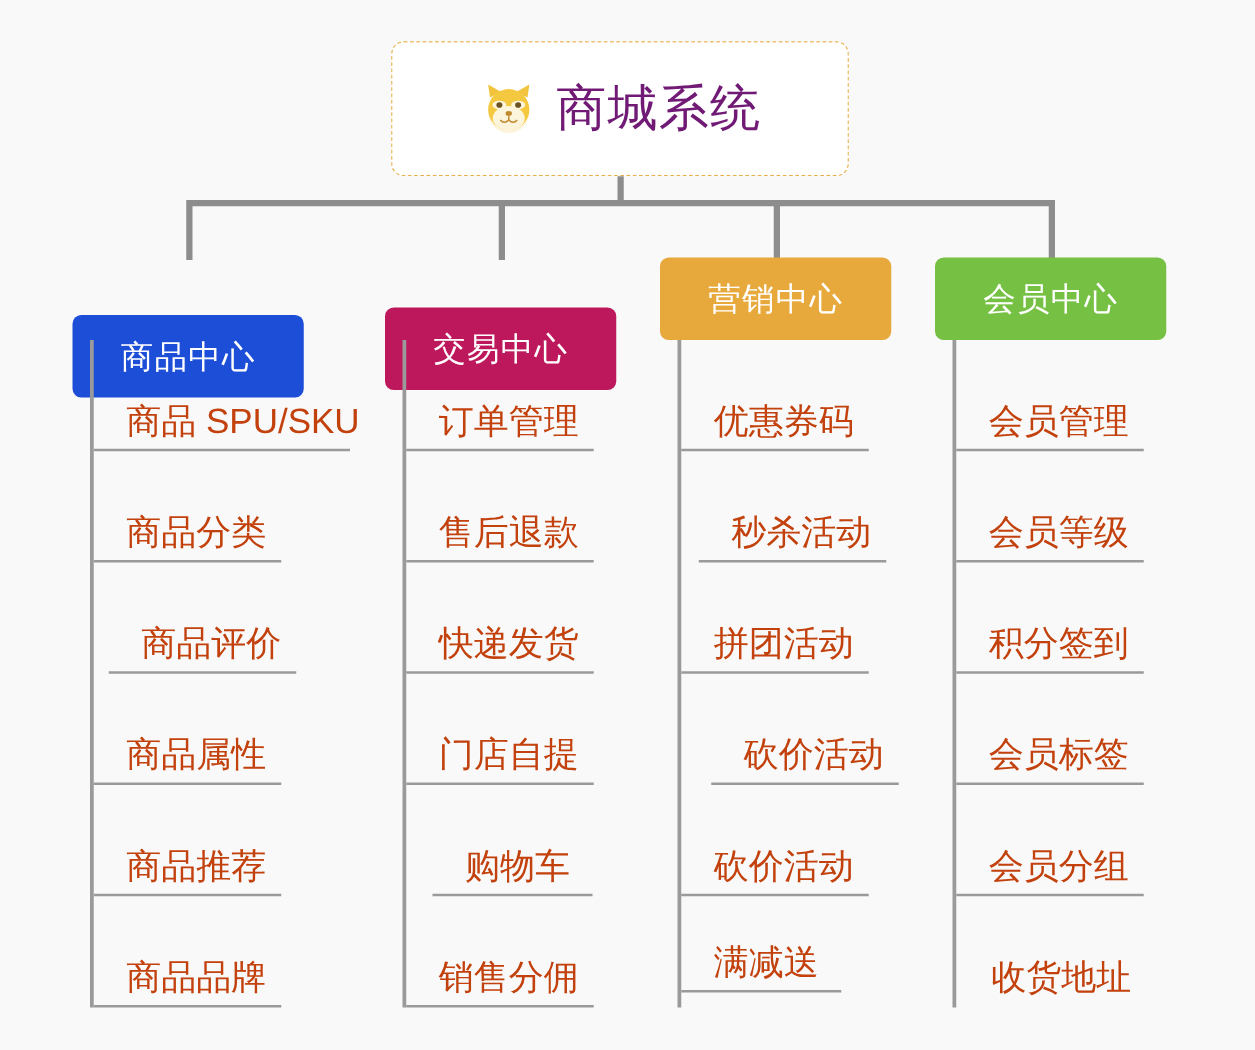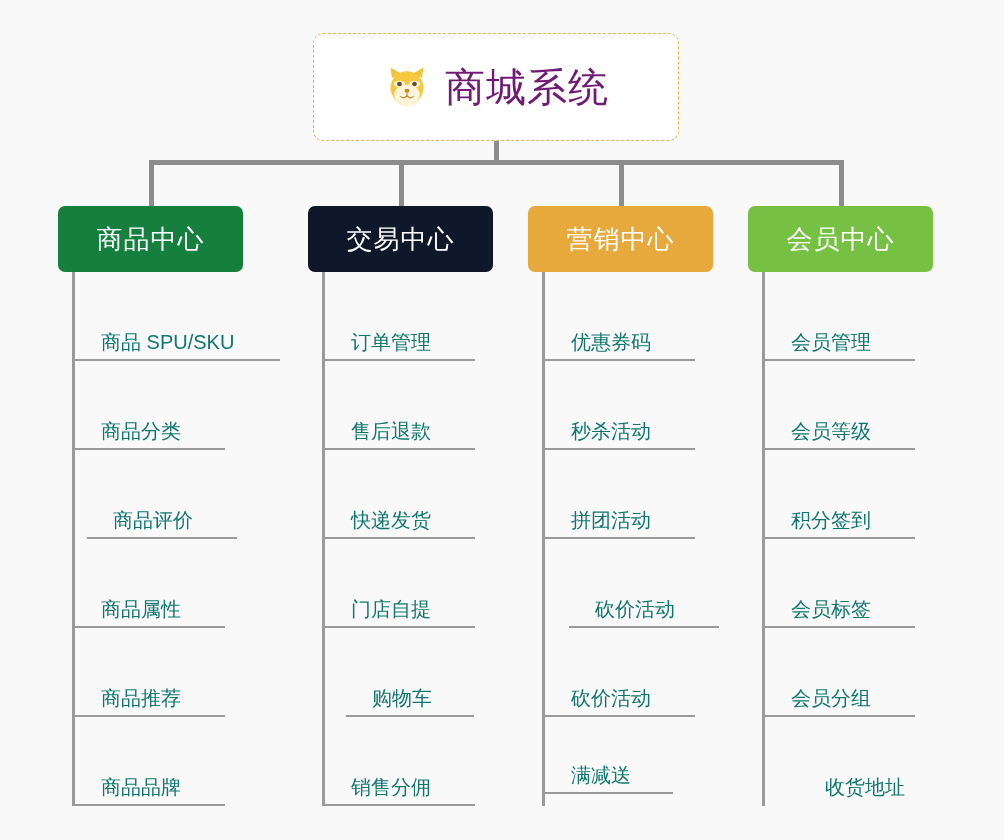--- a/index.html
+++ b/index.html
@@ -106,22 +106,22 @@
   }
   .item {
     position: absolute;
     left: 3px;
     height: 89px;
     display: flex;
     flex-direction: column;
     justify-content: flex-end;
   }
   .item-label {
-    font-size: 20px;
-    color: #0f766e;
+    font-size: 28px;
+    color: #c2410c;
     line-height: 1.1;
     padding: 0 10px 6px 26px;
     white-space: nowrap;
   }
   .item-rule {
     height: 2px;
     background: #9a9a9a;
   }
 </style>
 </head>
@@ -157,21 +157,21 @@
       </span>
       <span class="root-label">商城系统</span>
     </div>
   </div>
 
   <div class="conn conn-stem"></div>
   <div class="conn conn-bar"></div>
 
   <div id="generated">
       <div class="conn conn-drop" style="left: 148.5px;"></div>
-      <div class="cat-box" style="left: 58px; width: 185px; background: #15803d;">
+      <div class="cat-box" style="left: 58px; width: 185px; background: #1d4ed8; margin-top: 46px;">
         <span>商品中心</span>
       </div>
       <div class="col" style="left: 72px;">
         <div class="col-spine" style="height: 534px;"></div>
         <div class="item" style="top: 0px; width: 205px;">
           <div class="item-label">商品 SPU/SKU</div>
           <div class="item-rule"></div>
         </div>
         <div class="item" style="top: 89px; width: 150px;">
           <div class="item-label">商品分类</div>
@@ -188,21 +188,21 @@
         <div class="item" style="top: 356px; width: 150px;">
           <div class="item-label">商品推荐</div>
           <div class="item-rule"></div>
         </div>
         <div class="item" style="top: 445px; width: 150px;">
           <div class="item-label">商品品牌</div>
           <div class="item-rule"></div>
         </div>
       </div>
       <div class="conn conn-drop" style="left: 398.5px;"></div>
-      <div class="cat-box" style="left: 308px; width: 185px; background: #0f172a;">
+      <div class="cat-box" style="left: 308px; width: 185px; background: #be185d; margin-top: 40px;">
         <span>交易中心</span>
       </div>
       <div class="col" style="left: 322px;">
         <div class="col-spine" style="height: 534px;"></div>
         <div class="item" style="top: 0px; width: 150px;">
           <div class="item-label">订单管理</div>
           <div class="item-rule"></div>
         </div>
         <div class="item" style="top: 89px; width: 150px;">
           <div class="item-label">售后退款</div>
@@ -228,21 +228,21 @@
       <div class="conn conn-drop" style="left: 618.5px;"></div>
       <div class="cat-box" style="left: 528px; width: 185px; background: rgb(232, 169, 60);">
         <span>营销中心</span>
       </div>
       <div class="col" style="left: 542px;">
         <div class="col-spine" style="height: 534px;"></div>
         <div class="item" style="top: 0px; width: 150px;">
           <div class="item-label">优惠券码</div>
           <div class="item-rule"></div>
         </div>
-        <div class="item" style="top: 89px; width: 150px;">
+        <div class="item" style="top: 89px; width: 150px; padding-left: 14px;">
           <div class="item-label">秒杀活动</div>
           <div class="item-rule"></div>
         </div>
         <div class="item" style="top: 178px; width: 150px;">
           <div class="item-label">拼团活动</div>
           <div class="item-rule"></div>
         </div>
         <div class="item" style="top: 267px; width: 150px; padding-left: 24px;">
           <div class="item-label">砍价活动</div>
           <div class="item-rule"></div>

